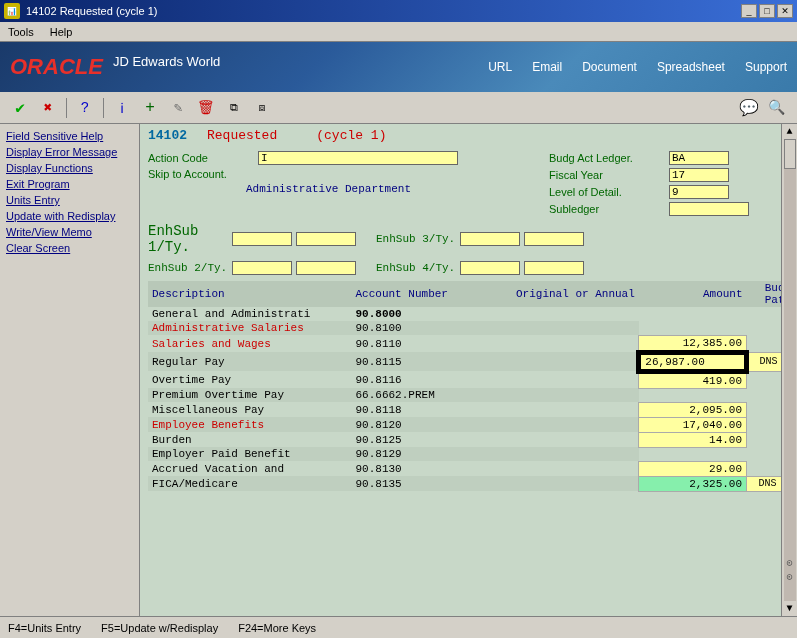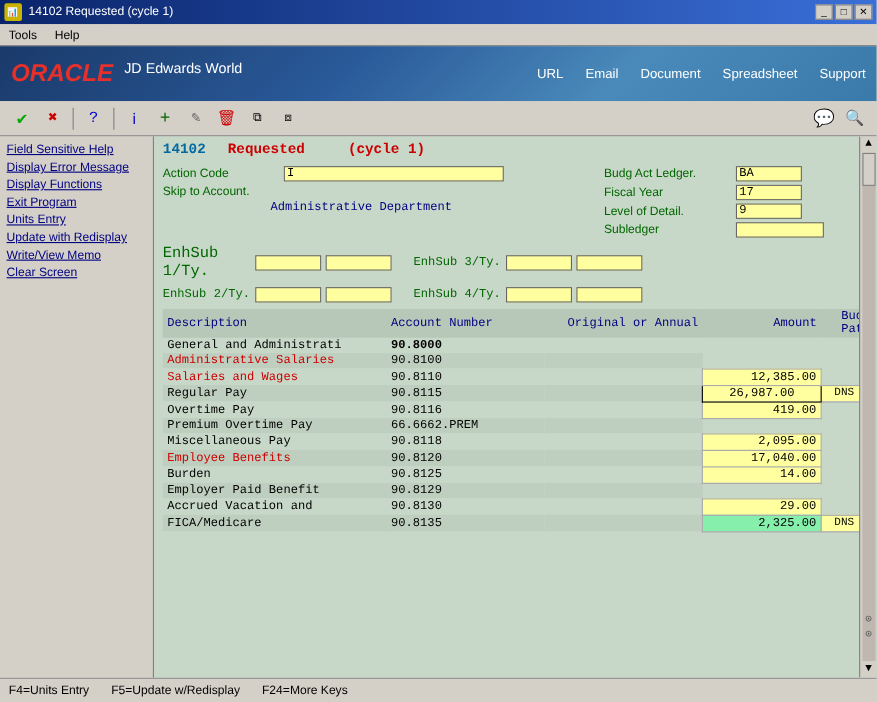--- a/index.html
+++ b/index.html
@@ -134,21 +134,21 @@
     }
     .form-number {
       font-size: 13px;
       font-weight: bold;
       color: #0369a1;
       margin-right: 20px;
     }
     .form-status {
       color: #cc0000;
       font-size: 13px;
-      font-weight: bold;
+      font-weight: normal;
     }
 
     .field-row {
       display: flex;
       align-items: center;
       margin-bottom: 3px;
       font-size: 11px;
       font-family: Arial, sans-serif;
     }
     .field-label {
@@ -402,21 +402,21 @@
     <td style="color:#cc0000; font-size:11px;">Salaries and Wages</td>
     <td style="font-size:11px;">90.8110</td>
     <td></td>
     <td class="amount-cell" style="font-size:11px; text-align:right; background:#ffffa0; border:1px solid #aaa;">12,385.00</td>
     <td class="dns-cell" style="font-size:10px; background:#c8d8c8; border:none; text-align:center;"></td>
   </tr>
           <tr style="background: rgb(191, 207, 191);">
     <td style="color:#000000; font-size:11px;">Regular Pay</td>
     <td style="font-size:11px;">90.8115</td>
     <td></td>
-    <td class="amount-cell" style="font-size:11px; text-align:center; background:#ffffa0; border:1px solid #000000;">26,987.00</td>
+    <td class="amount-cell" style="font-size:11px; text-align:left; background:#ffffa0; border:5px solid #000000;">26,987.00</td>
     <td class="dns-cell" style="font-size:10px; background:#ffffa0; border:1px solid #aaa; text-align:center;">DNS</td>
   </tr>
           <tr style="background: rgb(200, 216, 200);">
     <td style="color:#000000; font-size:11px;">Overtime Pay</td>
     <td style="font-size:11px;">90.8116</td>
     <td></td>
     <td class="amount-cell" style="font-size:11px; text-align:right; background:#ffffa0; border:1px solid #aaa;">419.00</td>
     <td class="dns-cell" style="font-size:10px; background:#c8d8c8; border:none; text-align:center;"></td>
   </tr>
           <tr style="background: rgb(191, 207, 191);">

